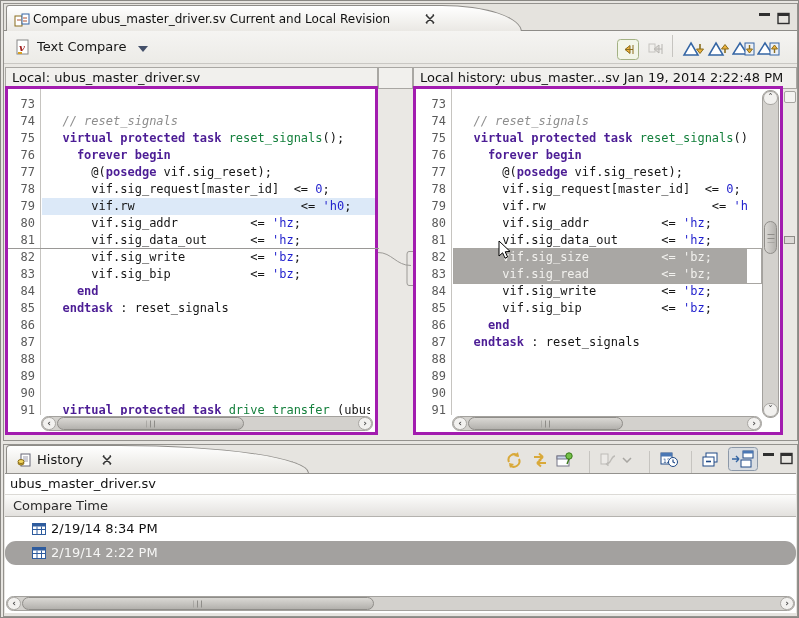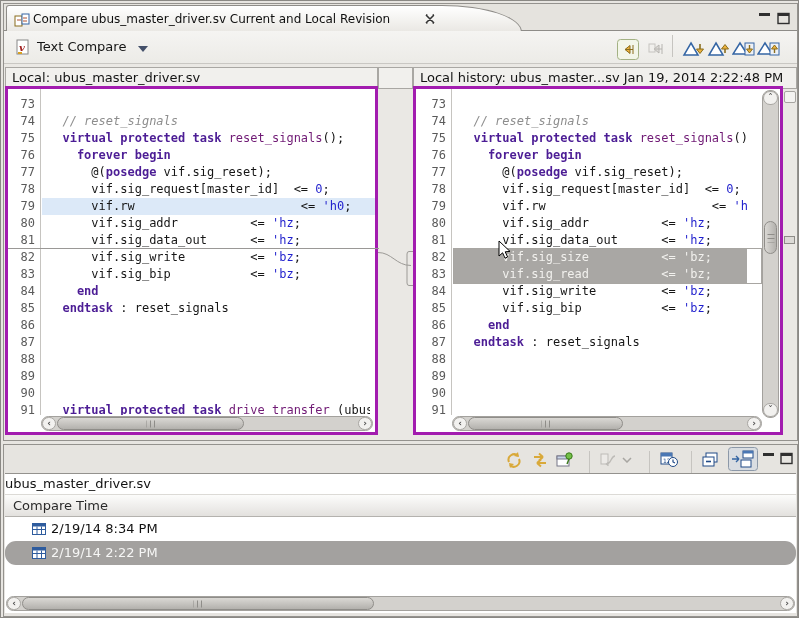--- a/index.html
+++ b/index.html
@@ -23,21 +23,21 @@
 .pane-header { position:absolute; top:63px; height:22px; background:#f1f0ed; border:1px solid #a9a7a3; font-size:13px; color:#141414; line-height:20px; padding-left:6px; white-space:nowrap; overflow:hidden; }
 
 .panel { position:absolute; top:82px; height:349px; background:#fff; border:3px solid #a21caf; }
 .ruler { position:absolute; left:0; top:0; bottom:17px; background:#fff; border-right:1px solid #c6c4c0; }
 .num { position:absolute; left:0; right:5px; text-align:right; font:12px/17px "DejaVu Sans Mono",monospace; color:#5a5a5a; }
 .codeclip { position:absolute; top:0; bottom:17px; overflow:hidden; }
 pre.cl { position:absolute; left:6px; font:12px/17px "DejaVu Sans Mono",monospace; white-space:pre; }
 .t-k { color:#4c1d95; font-weight:bold; }
 .t-p { color:#161616; }
 .t-c { color:#8d8d8d; font-style:italic; }
-.t-f { color:#701a75; }
+.t-f { color:#15803d; }
 .t-v { color:#1f1fcd; }
 pre.cl.dim span { color:#f2f1ee !important; }
 #sel-line { position:absolute; background:#dce9f8; }
 #insert-line { position:absolute; background:#9a9896; height:1px; }
 .diffband { position:absolute; background:#a9a7a4; }
 #diff-outline { position:absolute; border:1px solid #a8a6a2; }
 
 .hscroll { position:absolute; height:15px; border:1px solid #a3a19d; border-radius:8px; background:#d3d1cd; }
 .vscroll { position:absolute; width:17px; border:1px solid #a3a19d; border-radius:8px; background:#d3d1cd; }
 .sbtn { position:absolute; background:#f2f1ef; border:1px solid #a8a6a2; border-radius:7px; color:#555; font:bold 9px/11px "DejaVu Sans",sans-serif; text-align:center; }
@@ -47,21 +47,21 @@
 .vthumb::after { content:""; position:absolute; left:50%; top:50%; width:7px; height:9px; transform:translate(-50%,-50%); background:repeating-linear-gradient(0deg,#8f8d89 0 1px,rgba(0,0,0,0) 1px 4px); }
 
 #overview { position:absolute; left:780px; top:86px; width:13px; height:330px; }
 #ov-top { position:absolute; left:0; top:1px; width:12px; height:12px; background:#f4f3f1; border:1px solid #a6a4a0; border-radius:2px; }
 #ov-marker { position:absolute; left:0; top:146px; width:11px; height:8px; background:#dcdad6; border:1px solid #8e8c88; }
 
 #history { position:absolute; left:2px; top:443px; width:795px; height:173px; background:#e6e4e0; border:1px solid #94928e; }
 #htab { position:absolute; left:2px; top:0px; width:303px; height:28px; background:linear-gradient(180deg,#ffffff,#f1f0ed 55%,#e7e5e1); border:1px solid #8e8c88; border-bottom:none; border-radius:4px 190px 0 0 / 4px 28px 0 0; }
 #htab-title { position:absolute; left:30px; top:6px; font-size:13px; }
 #hcontent { position:absolute; left:1px; top:28px; width:791px; height:140px; background:#fff; border-top:1px solid #94928e; }
-#hfile { position:absolute; left:0; top:0; width:100%; height:21px; background:#fff; border-bottom:1px solid #dcdad6; font-size:13px; line-height:20px; }
+#hfile { position:absolute; left:0; top:0; width:100%; height:21px; background:#fff; border-bottom:1px solid #dcdad6; font-size:13px; line-height:20px; padding-left:5px; }
 #hcolhead { position:absolute; left:0; top:21px; width:100%; height:22px; background:linear-gradient(180deg,#fcfcfb,#e3e1de); border-bottom:1px solid #b4b2ae; font-size:13px; line-height:21px; padding-left:8px; color:#2a2a2a; }
 .hrow { position:absolute; left:0; width:100%; height:24px; font-size:13px; line-height:24px; }
 .hrow .rowlabel { position:absolute; left:46px; top:0; }
 .hrow.current .rowlabel { font-weight:normal; }
 .hrow.selected { background:#a3a19f; color:#f6f6f5; }
 .rowicon { position:absolute; left:27px; top:6px; }
 
 .icon { position:absolute; }
 svg { display:block; }
 #cursor { position:absolute; left:497px; top:239px; z-index:50; }
@@ -277,20 +277,36 @@
       </div>
     </div>
 
     <div id="overview">
       <div id="ov-top"></div>
       <div id="ov-marker"></div>
     </div>
   </div>
 
   <div id="history">
+    <div id="htab">
+      <span class="icon" style="left:10px;top:6px;">
+        <svg width="16" height="16">
+            <rect x="4" y="2" width="9" height="12" fill="#fff" stroke="#667"></rect>
+            <path d="M6 5 h5 M6 7 h5 M6 9 h5" stroke="#99a" stroke-width="1"></path>
+            <ellipse cx="4" cy="11" rx="3" ry="2" fill="#e8c33c" stroke="#8a6d1c"></ellipse>
+            <ellipse cx="4" cy="9.5" rx="3" ry="2" fill="#f4d860" stroke="#8a6d1c"></ellipse>
+          </svg>
+      </span>
+      <span id="htab-title">History</span>
+      <span class="icon" style="left:94px;top:8px;">
+        <svg width="12" height="12">
+            <path d="M2 2 L10 10 M10 2 L2 10 M2 2 l1.4 0 M10 2 l-1.4 0 M2 10 l1.4 0 M10 10 l-1.4 0" stroke="#333" stroke-width="1.6"></path>
+          </svg>
+      </span>
+    </div>
 
     <span class="icon" style="left:500px;top:5px;">
       <svg width="20" height="20">
           <path d="M5 12 a5.5 5.5 0 0 1 9-6" fill="none" stroke="#d9a93a" stroke-width="2"></path>
           <path d="M14 2 l1 5 -5-1 z" fill="#d9a93a"></path>
           <path d="M15 9 a5.5 5.5 0 0 1 -9 6" fill="none" stroke="#d9a93a" stroke-width="2"></path>
           <path d="M6 18 l-1-5 5 1 z" fill="#d9a93a"></path>
         </svg>
     </span>
     <span class="icon" style="left:526px;top:5px;">

